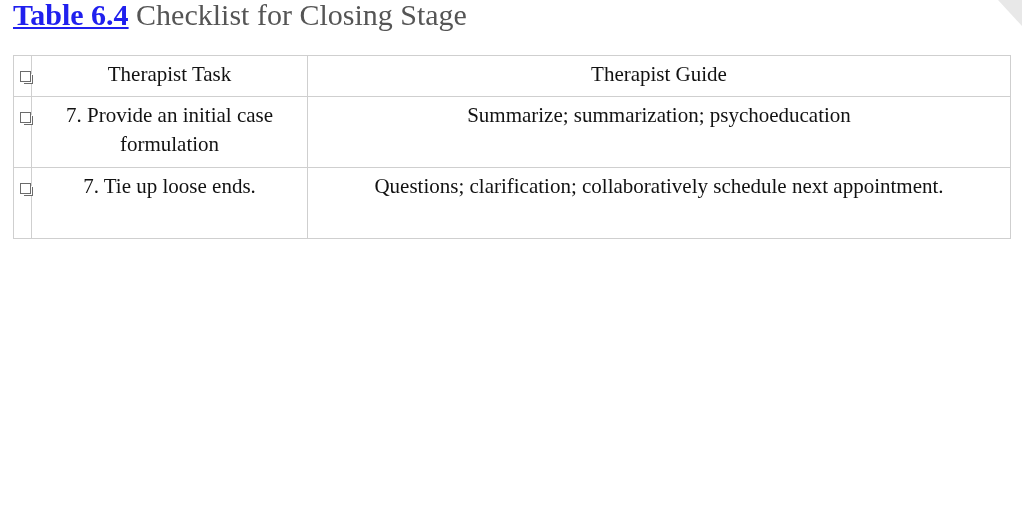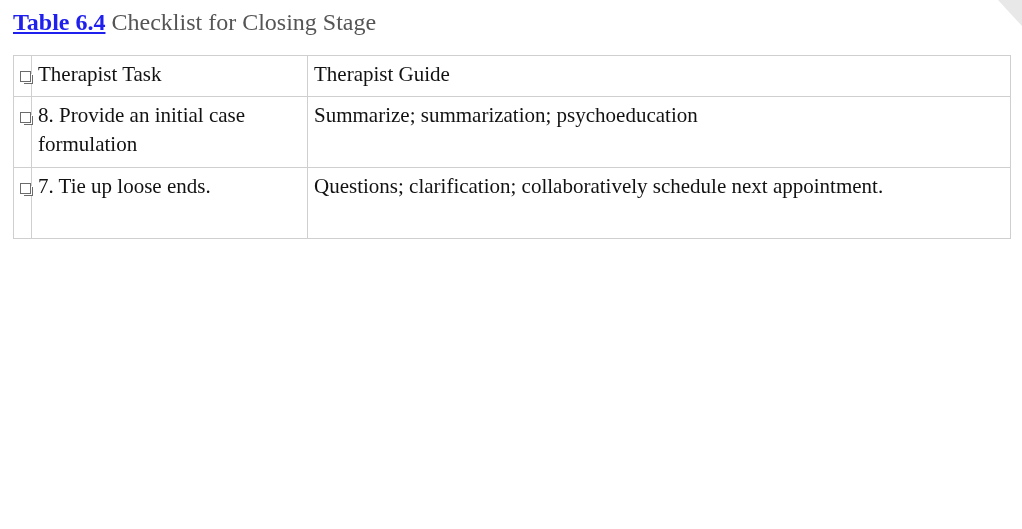--- a/index.html
+++ b/index.html
@@ -31,22 +31,22 @@
     width: 24px;
     height: 26px;
     background: #e8e8e8;
     clip-path: polygon(100% 0%, 100% 100%, 0% 0%);
   }
 
   
   .caption {
     position: absolute;
     left: 13px;
-    top: 9px;
-    font-size: 24px;
+    top: 2px;
+    font-size: 30px;
     line-height: 26px;
     color: #4a4a4a;
     white-space: nowrap;
   }
   .caption-link {
     color: #2020ee;
     font-weight: bold;
     text-decoration: underline;
     text-underline-offset: 2px;
     text-decoration-thickness: 2px;
@@ -73,21 +73,21 @@
   }
 
   table.checklist td,
   table.checklist th {
     border: 1px solid #cfcfcf;
     vertical-align: top;
     padding: 4px 6px 6px 6px;
     font-size: 21px;
     line-height: 29px;
     color: #121212;
-    text-align: left;
+    text-align: center;
     font-weight: normal;
   }
 
   
   col.c-marker { width: 18px; }
   col.c-task   { width: 276px; }
   col.c-tools  { width: 703px; }
 
   td.marker-cell,
   th.marker-cell {
@@ -155,21 +155,21 @@
           </th>
           <th>Therapist Task</th>
           <th>Therapist Guide</th>
         </tr>
       </thead>
       <tbody>
         <tr class="row-h-2">
           <td class="marker-cell">
             <span class="glyph-box"></span>
           </td>
-          <td class="task-cell">8. Provide an initial case formulation</td>
+          <td class="task-cell">7. Provide an initial case formulation</td>
           <td class="tools-cell">Summarize; summarization; psychoeducation</td>
         </tr>
         <tr class="row-h-2">
           <td class="marker-cell">
             <span class="glyph-box"></span>
           </td>
           <td class="task-cell">7. Tie up loose ends.</td>
           <td class="tools-cell">Questions; clarification; collaboratively schedule next appointment.</td>
         </tr>
       </tbody>

